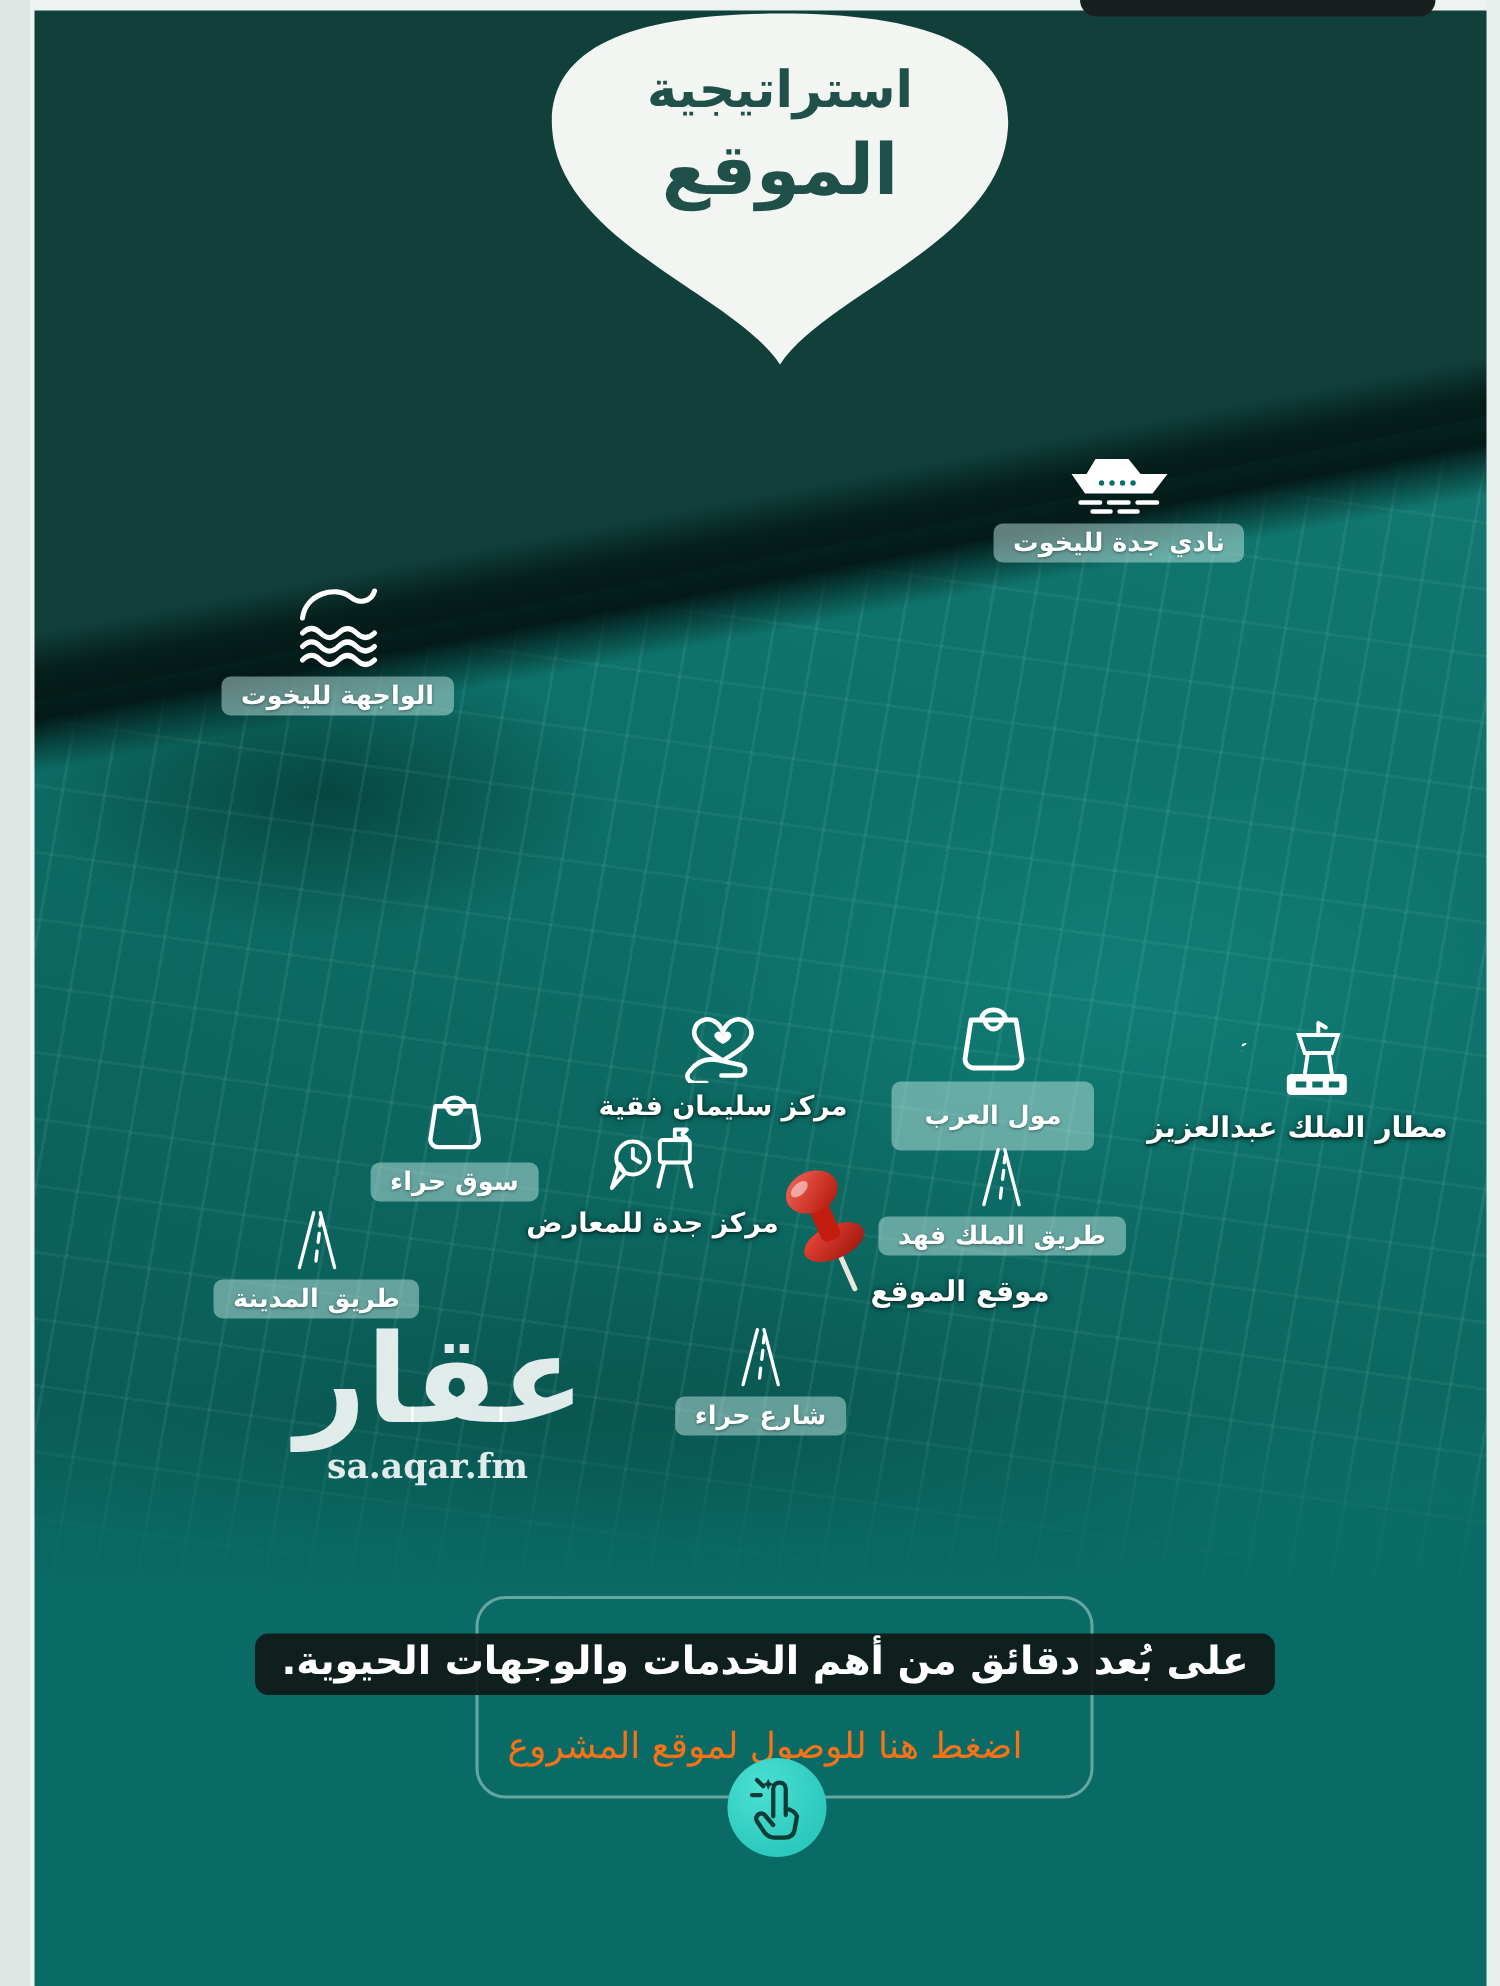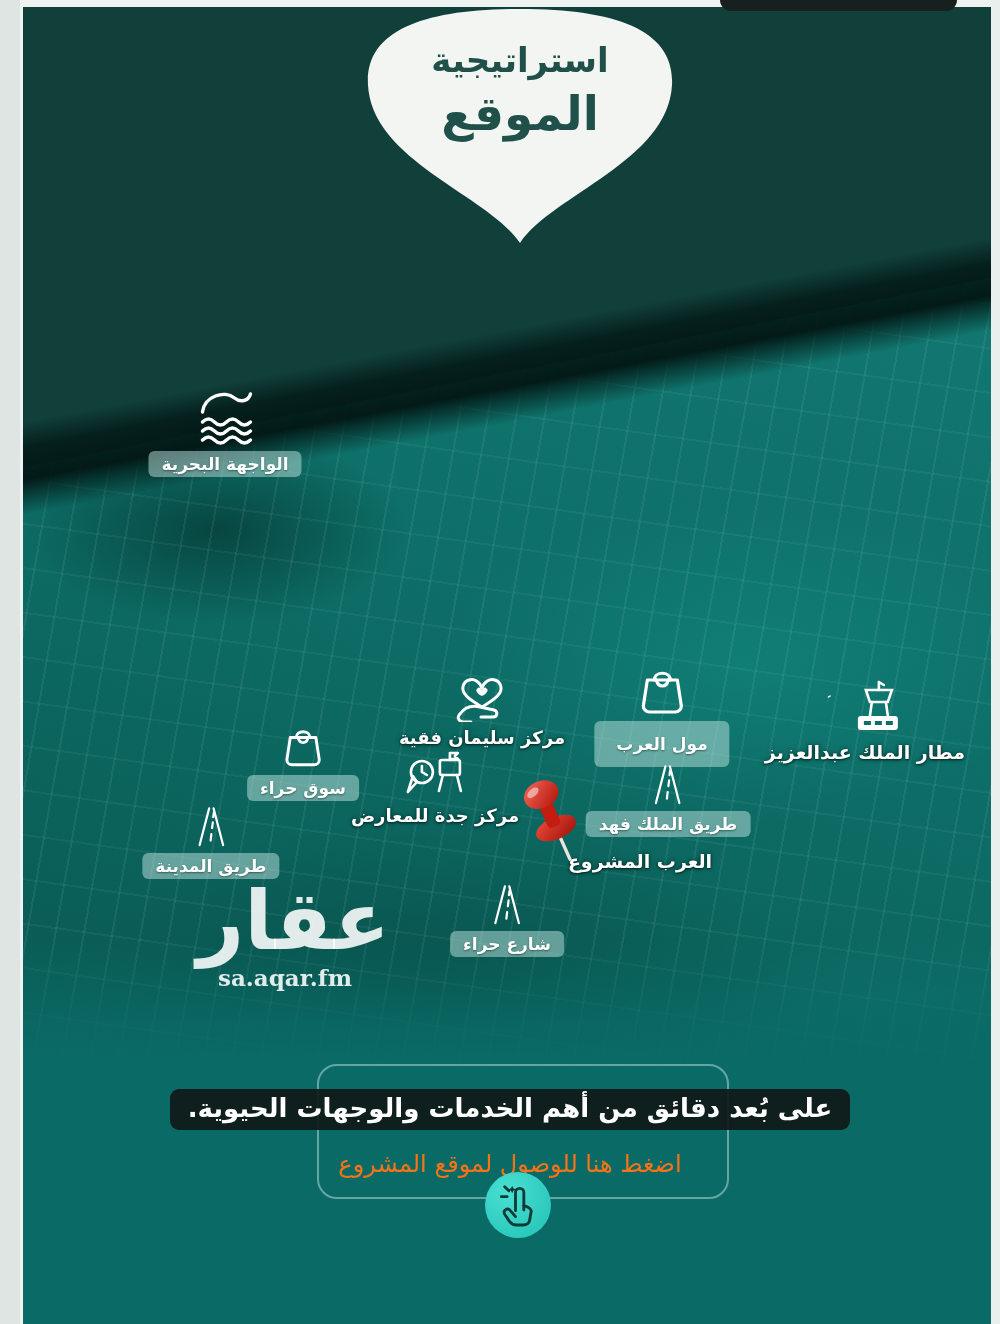--- a/index.html
+++ b/index.html
@@ -95,31 +95,46 @@
   <div class="coast-band"></div>
 
   <svg class="balloon" viewBox="0 0 316 246">
     <path d="M158,242 C126,194 10,160 6,84 C3,30 60,8 158,8 C256,8 313,30 310,84 C306,160 190,194 158,242 Z" fill="#f3f5f3"></path>
   </svg>
   <div class="balloon-text">
     <div class="balloon-line1">استراتيجية</div>
     <div class="balloon-line2">الموقع</div>
   </div>
 
+  <div class="poi poi-yacht">
+    <svg width="76" height="48" viewBox="0 0 76 48">
+      <polygon points="22,10 44,10 52,20 16,20" fill="#fff"></polygon>
+      <polygon points="6,20 70,20 60,33 15,33" fill="#fff"></polygon>
+      <circle cx="26" cy="26" r="1.8" fill="#0d6f68"></circle>
+        <circle cx="33" cy="26" r="1.8" fill="#0d6f68"></circle>
+      <circle cx="40" cy="26" r="1.8" fill="#0d6f68"></circle>
+        <circle cx="47" cy="26" r="1.8" fill="#0d6f68"></circle>
+      <g stroke="#fff" stroke-width="3" stroke-linecap="round">
+        <path d="M12,39 h13 M31,39 h13 M50,39 h13"></path>
+          <path d="M20,45 h12 M38,45 h12"></path>
+      </g>
+    </svg>
+    <div class="chip">نادي جدة لليخوت</div>
+  </div>
 
   <div class="poi poi-waterfront">
     <svg width="62" height="58" viewBox="0 0 62 58">
       <g stroke="#fff" stroke-width="3.4" fill="none" stroke-linecap="round">
         <path d="M8,24 C10,8 30,2 40,10 C46,15 54,13 56,6"></path>
         <path d="M8,34 q6,-6 12,0 t12,0 t12,0 t12,0"></path>
         <path d="M8,43 q6,-6 12,0 t12,0 t12,0 t12,0"></path>
         <path d="M8,52 q6,-6 12,0 t12,0 t12,0 t12,0"></path>
       </g>
     </svg>
-    <div class="chip">الواجهة البحرية</div>
+    <div class="chip">الواجهة لليخوت</div>
   </div>
 
   <div class="poi poi-sulaiman">
     <svg width="60" height="58" viewBox="0 0 60 58">
       <g stroke="#fff" stroke-width="3" fill="none" stroke-linecap="round" stroke-linejoin="round">
         <path d="M30,24 c-2,-6 -8,-10 -13,-8 c-6,2 -8,9 -4,14 c3,5 11,9 17,13 c6,-4 14,-8 17,-13 c4,-5 2,-12 -4,-14 c-5,-2 -11,2 -13,8 z"></path>
         <path d="M8,50 c5,-7 12,-9 20,-7 l14,3 c4,1 4,7 -1,7 h-12"></path>
         <path d="M8,50 c-3,3 -2,7 3,8 l8,0"></path>
       </g>
       <path d="M30,26 c-1,-2 -3,-3 -4,-2 c-2,1 -2,3 -1,4 c1,2 3,3 5,4 c2,-1 4,-2 5,-4 c1,-1 1,-3 -1,-4 c-1,-1 -3,0 -4,2 z" fill="#fff"></path>
@@ -184,21 +199,21 @@
       <g stroke="#fff" stroke-width="3" fill="none" stroke-linecap="round">
         <path d="M12,56 L25,6"></path>
           <path d="M44,56 L31,6"></path>
         <path d="M27,50 l1,-9 M29,33 l1,-8 M30.5,18 l0.8,-6"></path>
       </g>
     </svg>
     <div class="chip">طريق الملك فهد</div>
   </div>
 
   <div class="poi poi-project">
-    <div class="plain">العرب المشروع</div>
+    <div class="plain">موقع الموقع</div>
   </div>
 
   <div class="poi poi-madinah">
     <svg width="44" height="44" viewBox="0 0 56 60">
       <g stroke="#fff" stroke-width="3" fill="none" stroke-linecap="round">
         <path d="M12,56 L25,6"></path>
           <path d="M44,56 L31,6"></path>
         <path d="M27,50 l1,-9 M29,33 l1,-8 M30.5,18 l0.8,-6"></path>
       </g>
     </svg>

